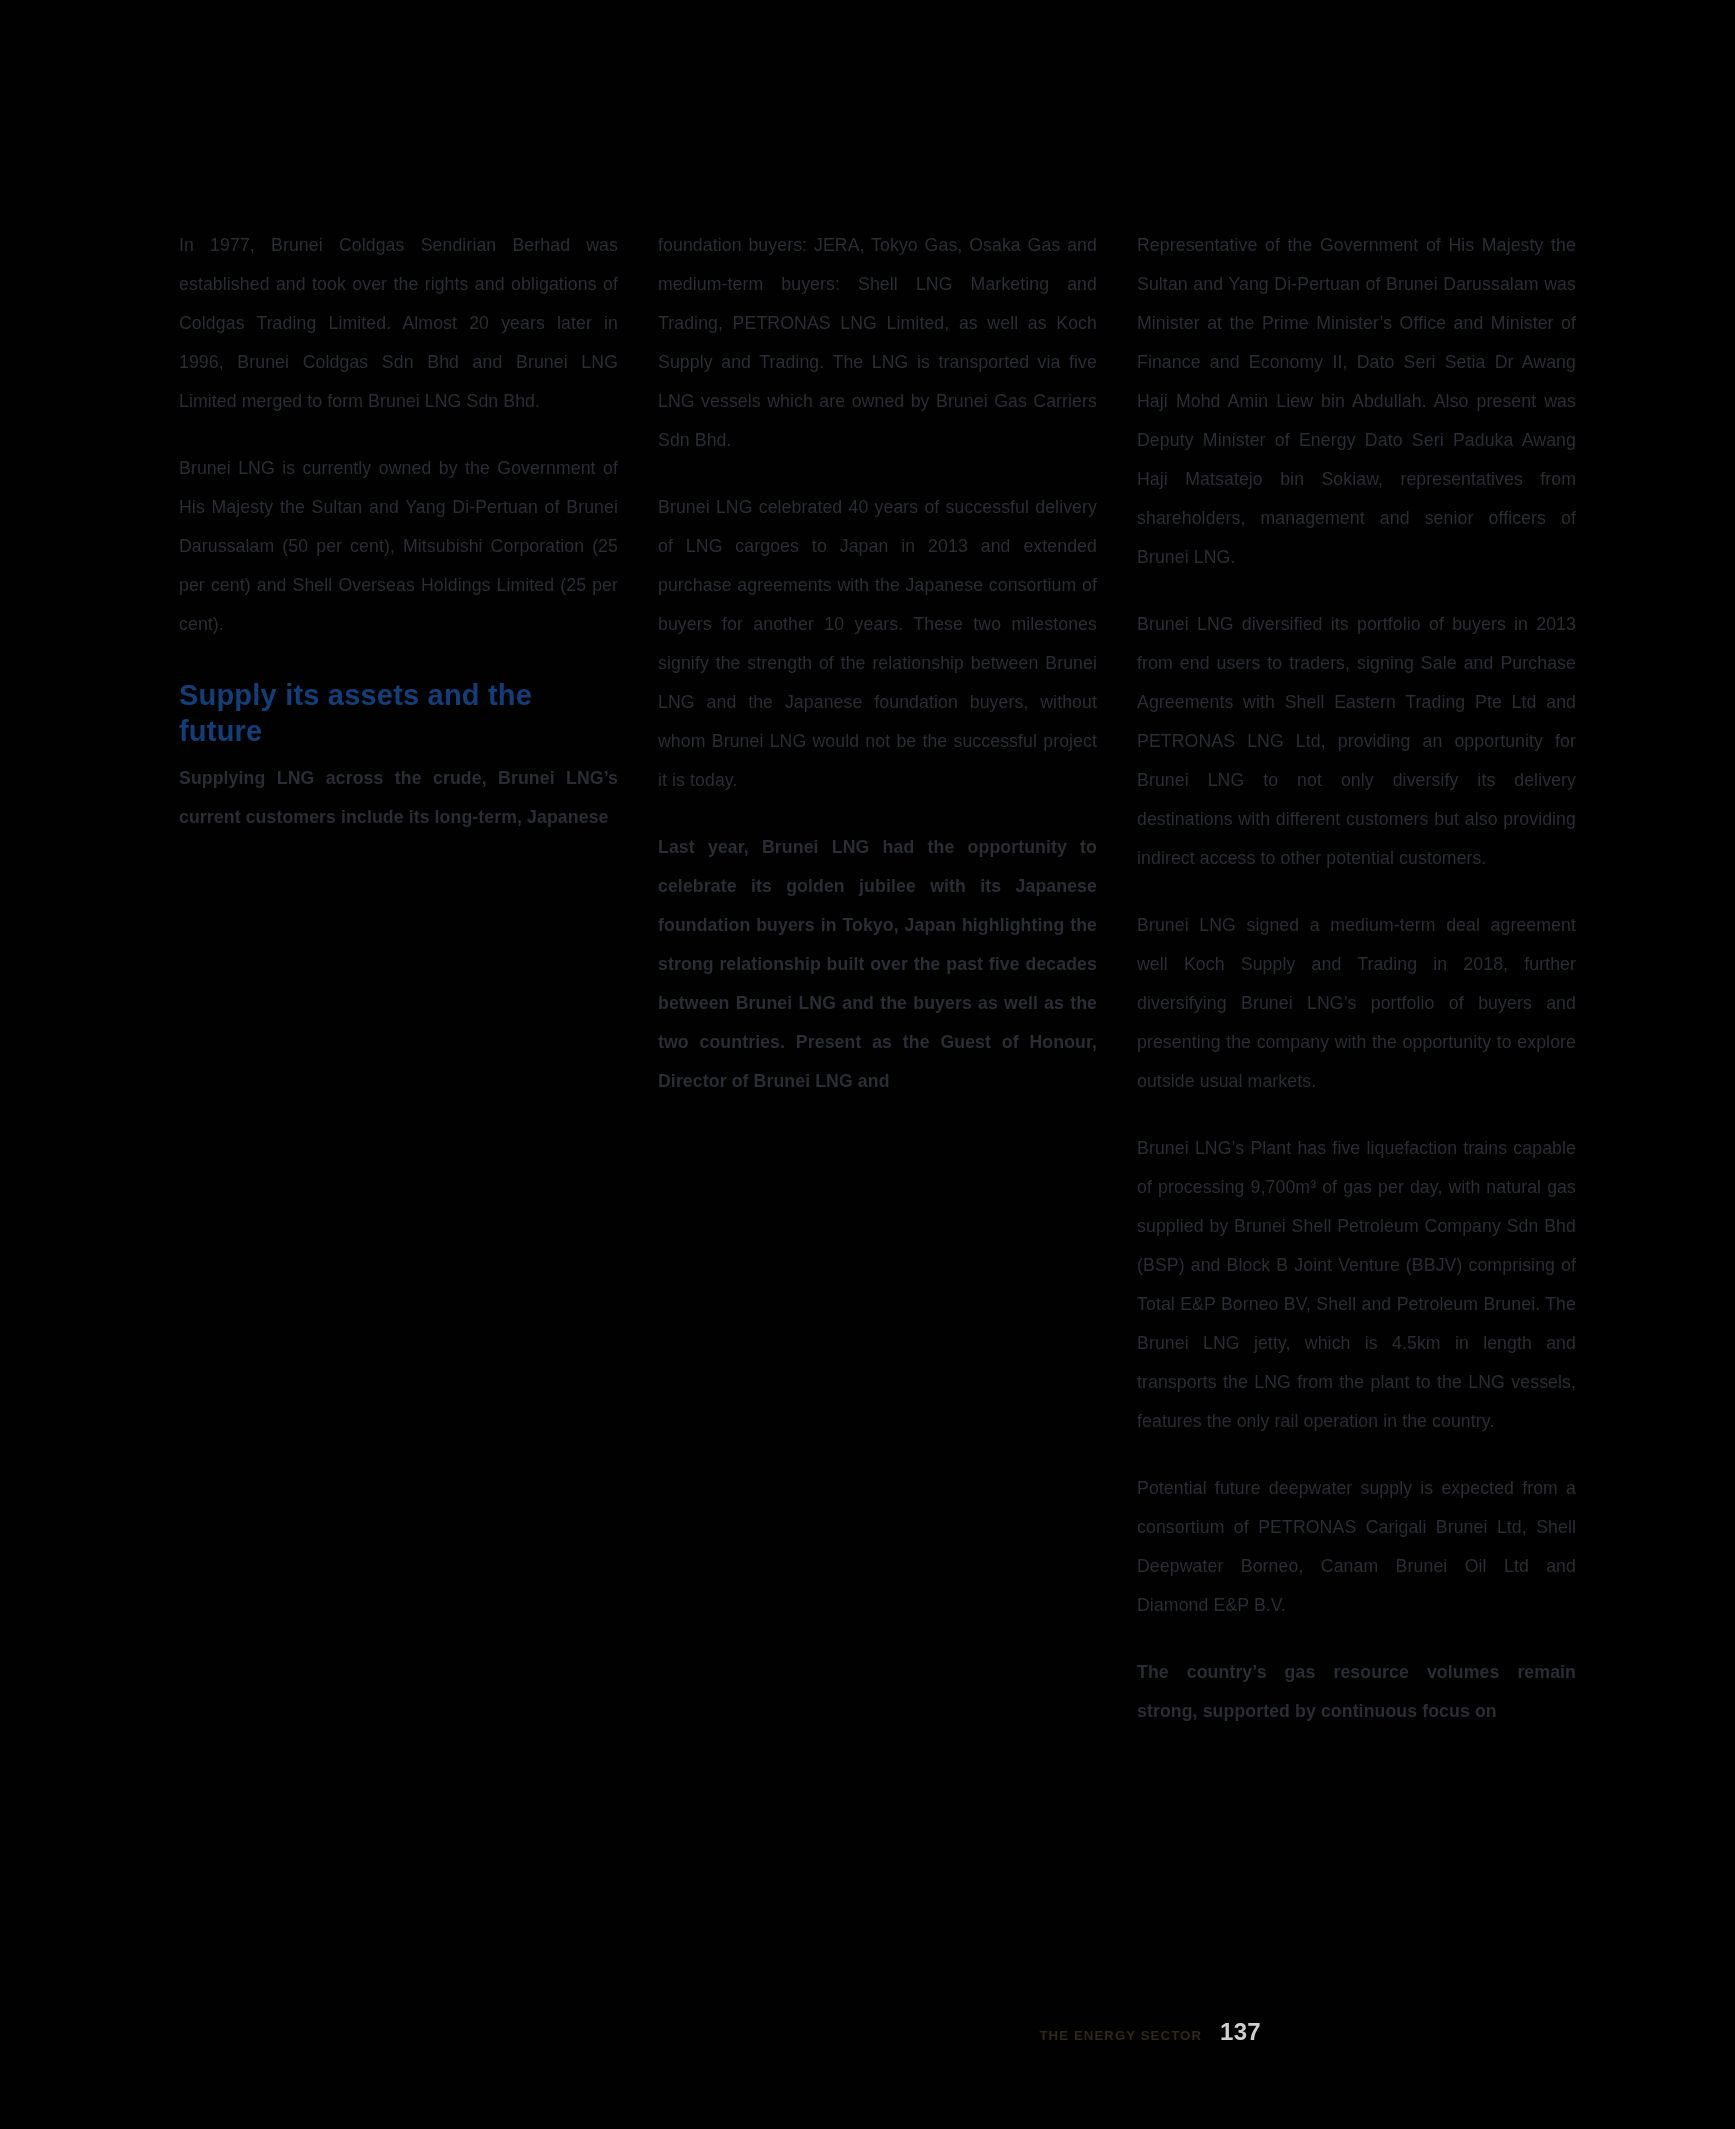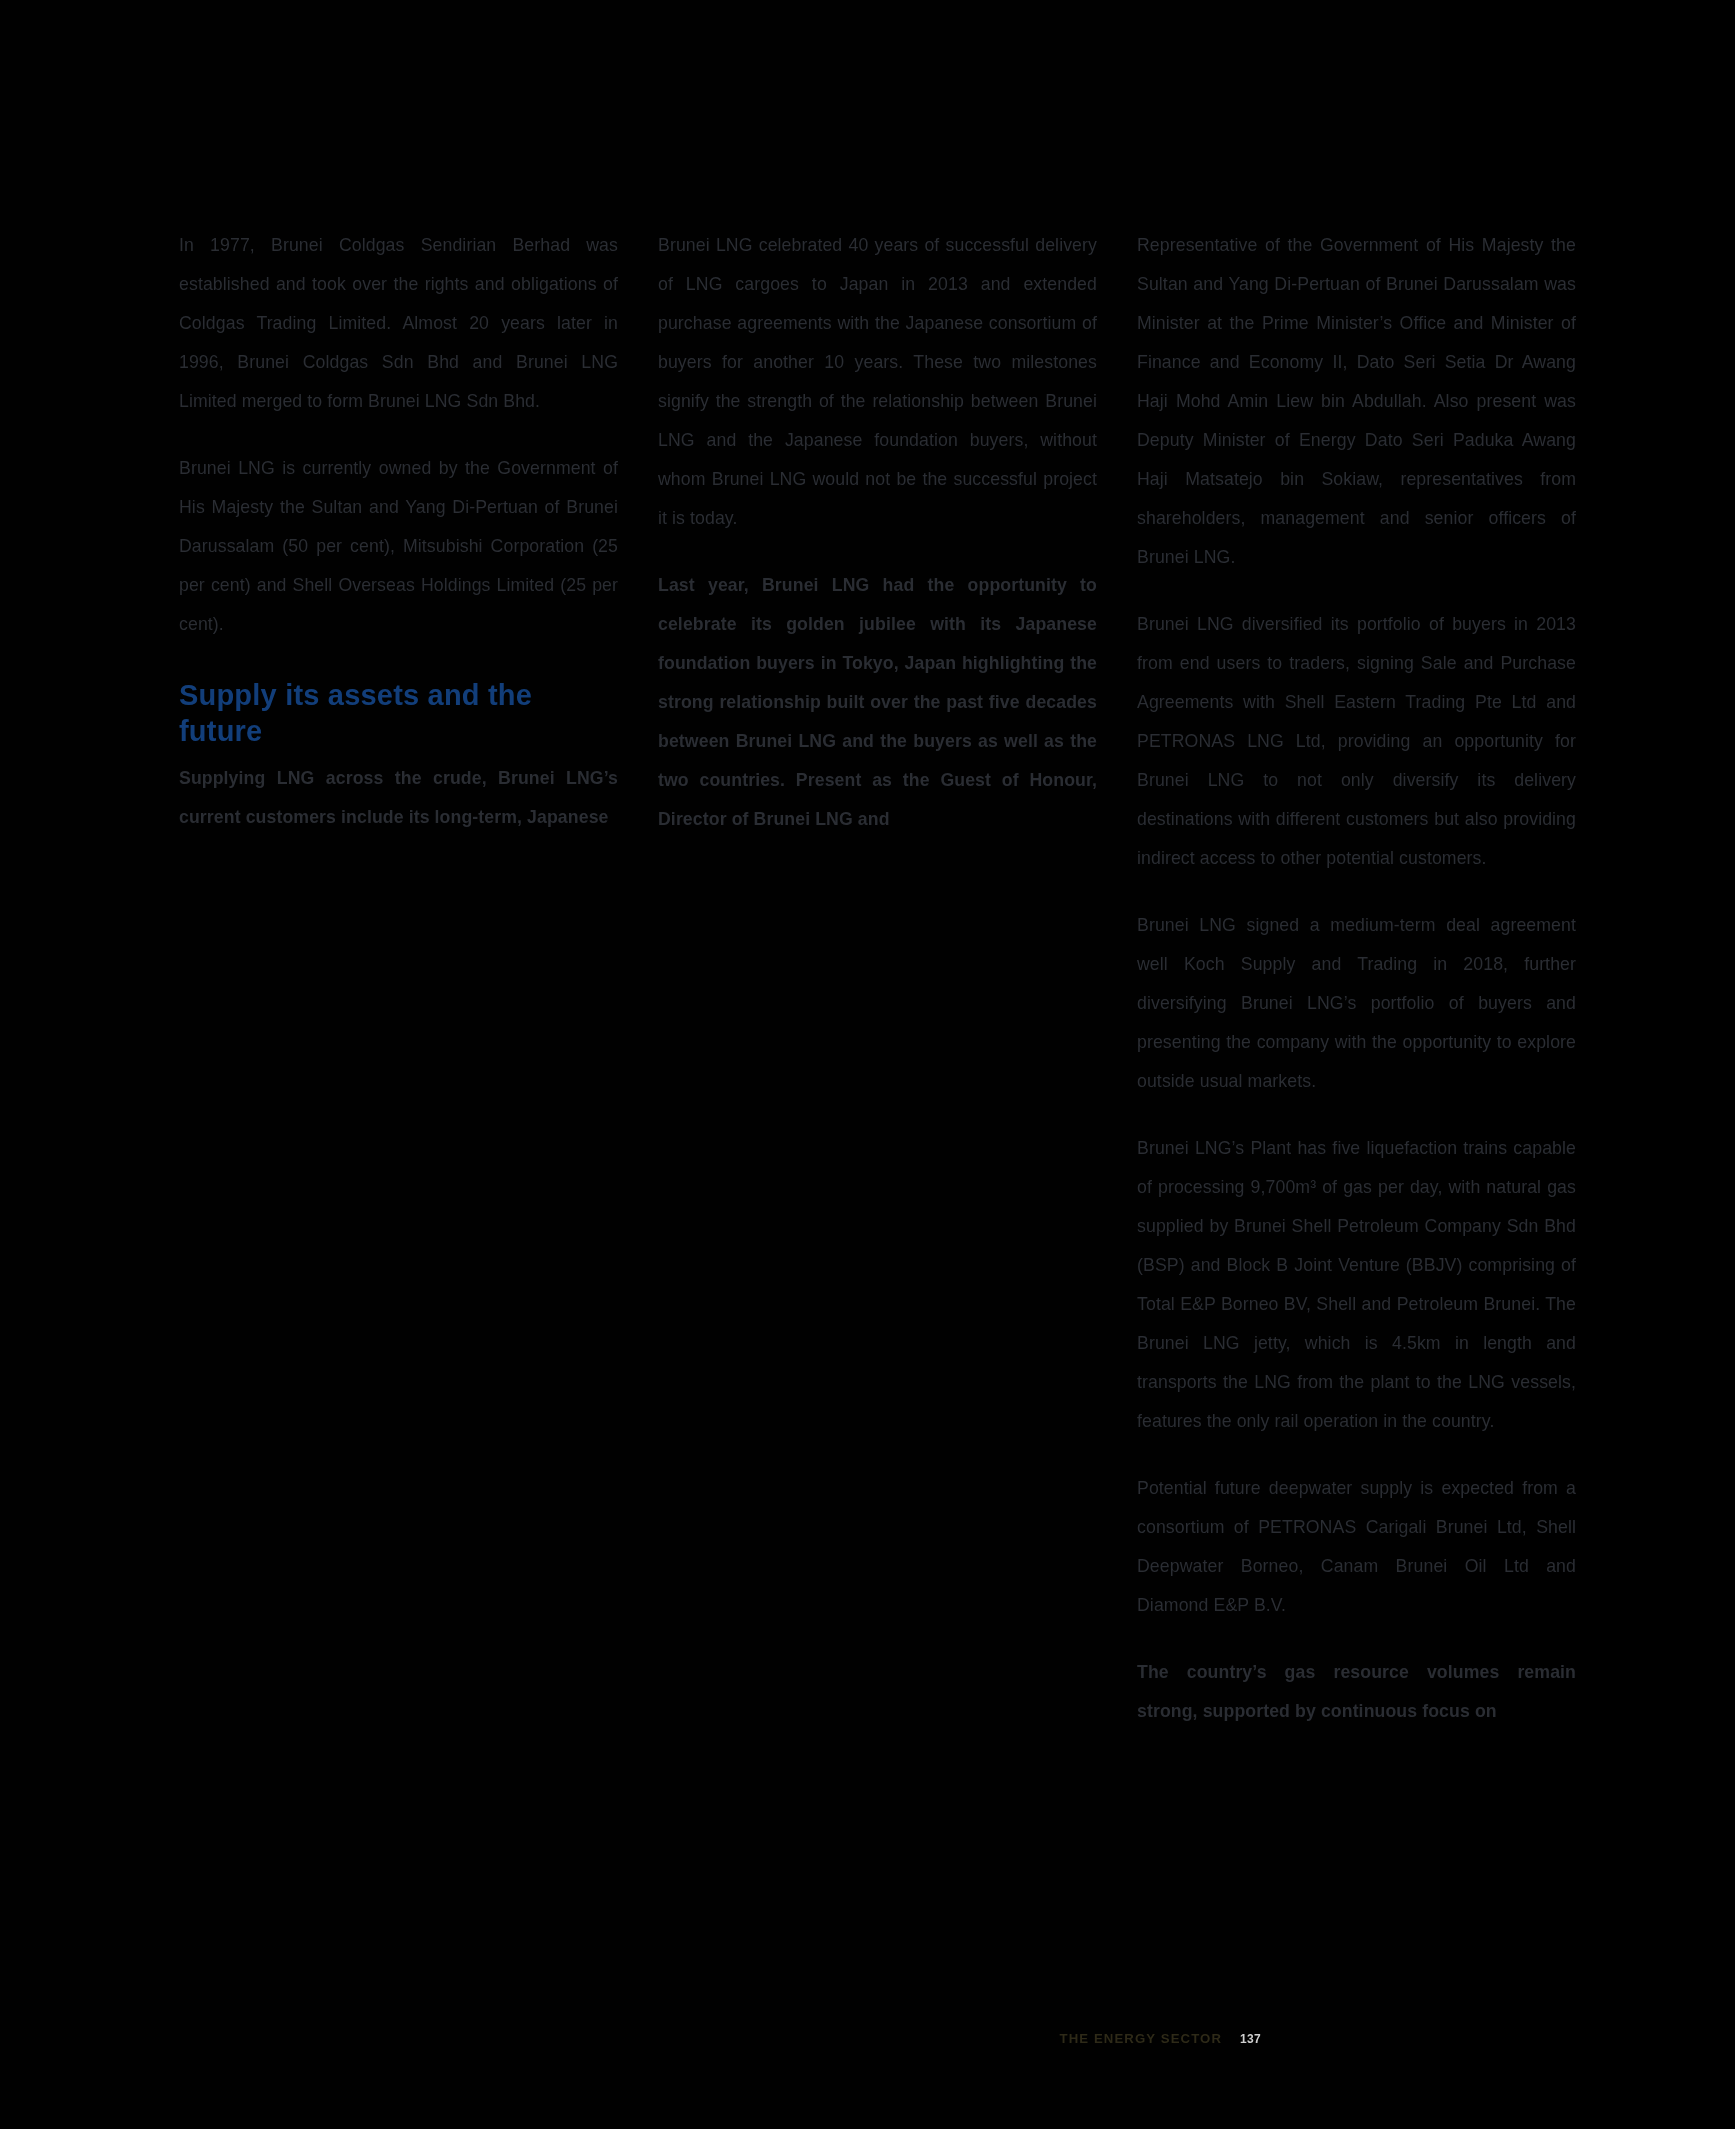--- a/index.html
+++ b/index.html
@@ -62,41 +62,42 @@
     text-align: right;
   }
   .footer-label {
     font-size: 13.2px;
     letter-spacing: 1.1px;
     font-weight: 700;
     color: #2e2a18;
     text-transform: uppercase;
   }
   .footer-page {
-    font-size: 12px;
+    font-size: 24px;
     font-weight: 700;
     color: #cfcfcf;
     letter-spacing: 0.3px;
   }
 </style>
 </head>
 <body>
 
 <div class="page">
 
   <div class="columns">
 
     <div class="col">
       <p class="body">In 1977, Brunei Coldgas Sendirian Berhad was established and took over the rights and obligations of Coldgas Trading Limited. Almost 20 years later in 1996, Brunei Coldgas Sdn Bhd and Brunei LNG Limited merged to form Brunei LNG Sdn Bhd.</p>
       <p class="body">Brunei LNG is currently owned by the Government of His Majesty the Sultan and Yang Di-Pertuan of Brunei Darussalam (50 per cent), Mitsubishi Corporation (25 per cent) and Shell Overseas Holdings Limited (25 per cent).</p>
       <h2 class="section-heading">Supply its assets and the future</h2>
       <p class="body last">Supplying LNG across the crude, Brunei LNG’s current customers include its long-term, Japanese</p>
     </div>
 
     <div class="col">
+      <p class="body">foundation buyers: JERA, Tokyo Gas, Osaka Gas and medium-term buyers: Shell LNG Marketing and Trading, PETRONAS LNG Limited, as well as Koch Supply and Trading. The LNG is transported via five LNG vessels which are owned by Brunei Gas Carriers Sdn Bhd.</p>
       <p class="body">Brunei LNG celebrated 40 years of successful delivery of LNG cargoes to Japan in 2013 and extended purchase agreements with the Japanese consortium of buyers for another 10 years. These two milestones signify the strength of the relationship between Brunei LNG and the Japanese foundation buyers, without whom Brunei LNG would not be the successful project it is today.</p>
       <p class="body last">Last year, Brunei LNG had the opportunity to celebrate its golden jubilee with its Japanese foundation buyers in Tokyo, Japan highlighting the strong relationship built over the past five decades between Brunei LNG and the buyers as well as the two countries. Present as the Guest of Honour, Director of Brunei LNG and</p>
     </div>
 
     <div class="col">
       <p class="body">Representative of the Government of His Majesty the Sultan and Yang Di-Pertuan of Brunei Darussalam was Minister at the Prime Minister’s Office and Minister of Finance and Economy II, Dato Seri Setia Dr Awang Haji Mohd Amin Liew bin Abdullah. Also present was Deputy Minister of Energy Dato Seri Paduka Awang Haji Matsatejo bin Sokiaw, representatives from shareholders, management and senior officers of Brunei LNG.</p>
       <p class="body">Brunei LNG diversified its portfolio of buyers in 2013 from end users to traders, signing Sale and Purchase Agreements with Shell Eastern Trading Pte Ltd and PETRONAS LNG Ltd, providing an opportunity for Brunei LNG to not only diversify its delivery destinations with different customers but also providing indirect access to other potential customers.</p>
       <p class="body">Brunei LNG signed a medium-term deal agreement well Koch Supply and Trading in 2018, further diversifying Brunei LNG’s portfolio of buyers and presenting the company with the opportunity to explore outside usual markets.</p>
       <p class="body">Brunei LNG’s Plant has five liquefaction trains capable of processing 9,700m³ of gas per day, with natural gas supplied by Brunei Shell Petroleum Company Sdn Bhd (BSP) and Block B Joint Venture (BBJV) comprising of Total E&amp;P Borneo BV, Shell and Petroleum Brunei. The Brunei LNG jetty, which is 4.5km in length and transports the LNG from the plant to the LNG vessels, features the only rail operation in the country.</p>
       <p class="body">Potential future deepwater supply is expected from a consortium of PETRONAS Carigali Brunei Ltd, Shell Deepwater Borneo, Canam Brunei Oil Ltd and Diamond E&amp;P B.V.</p>

